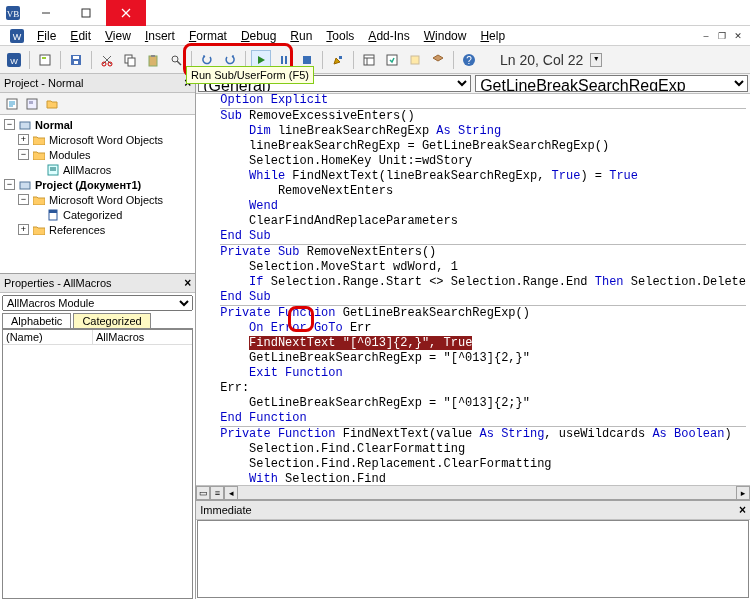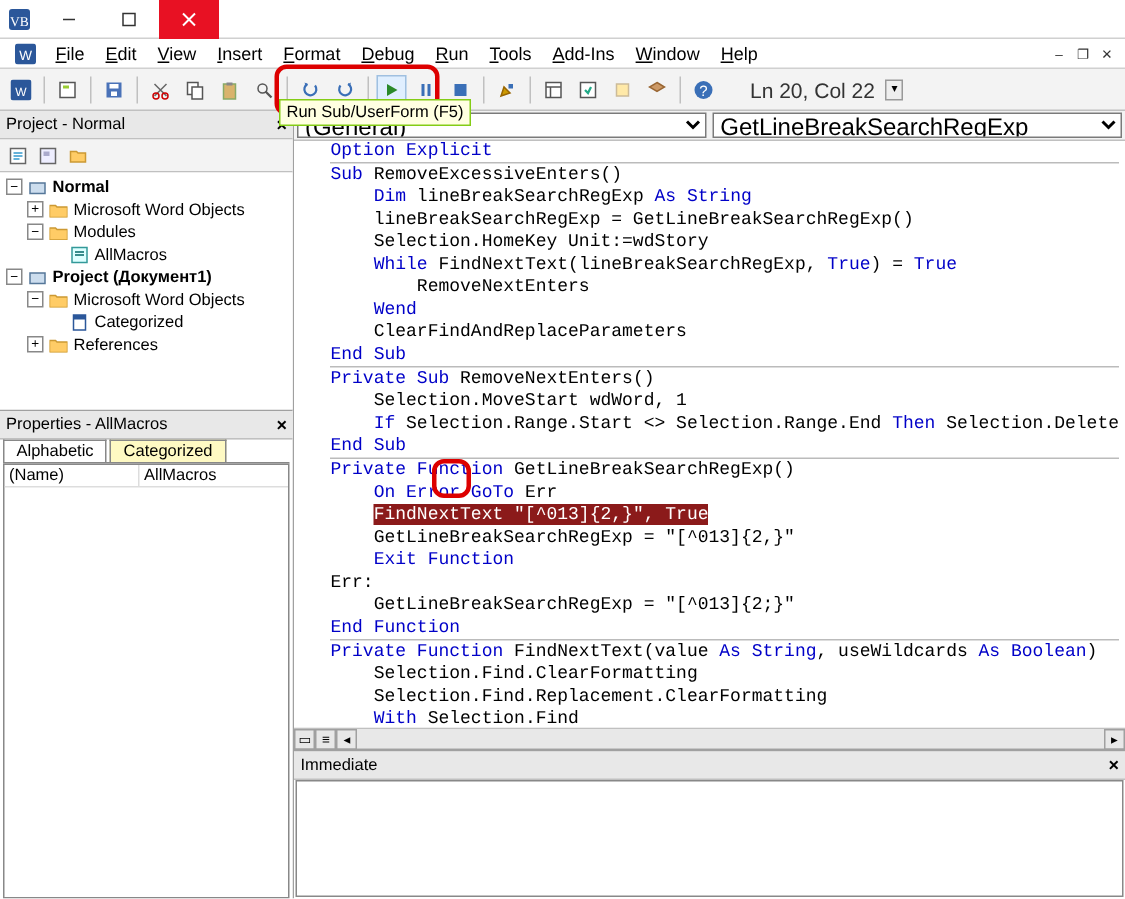--- a/index.html
+++ b/index.html
@@ -358,20 +358,21 @@
             <span class="lbl">References</span>
           </div>
       </div>
     </div>
 
     <div class="props">
       <div class="panel-hdr">
         <span>Properties - AllMacros</span>
         <span class="x">×</span>
       </div>
+      <div class="combo"><select><option>AllMacros Module</option></select></div>
       <div class="tabs">
         <div class="tab">Alphabetic</div>
         <div class="tab inactive">Categorized</div>
       </div>
       <div class="grid">
         <div class="row">
           <div class="cell k">(Name)</div>
           <div class="cell v">AllMacros</div>
         </div>
       </div>

